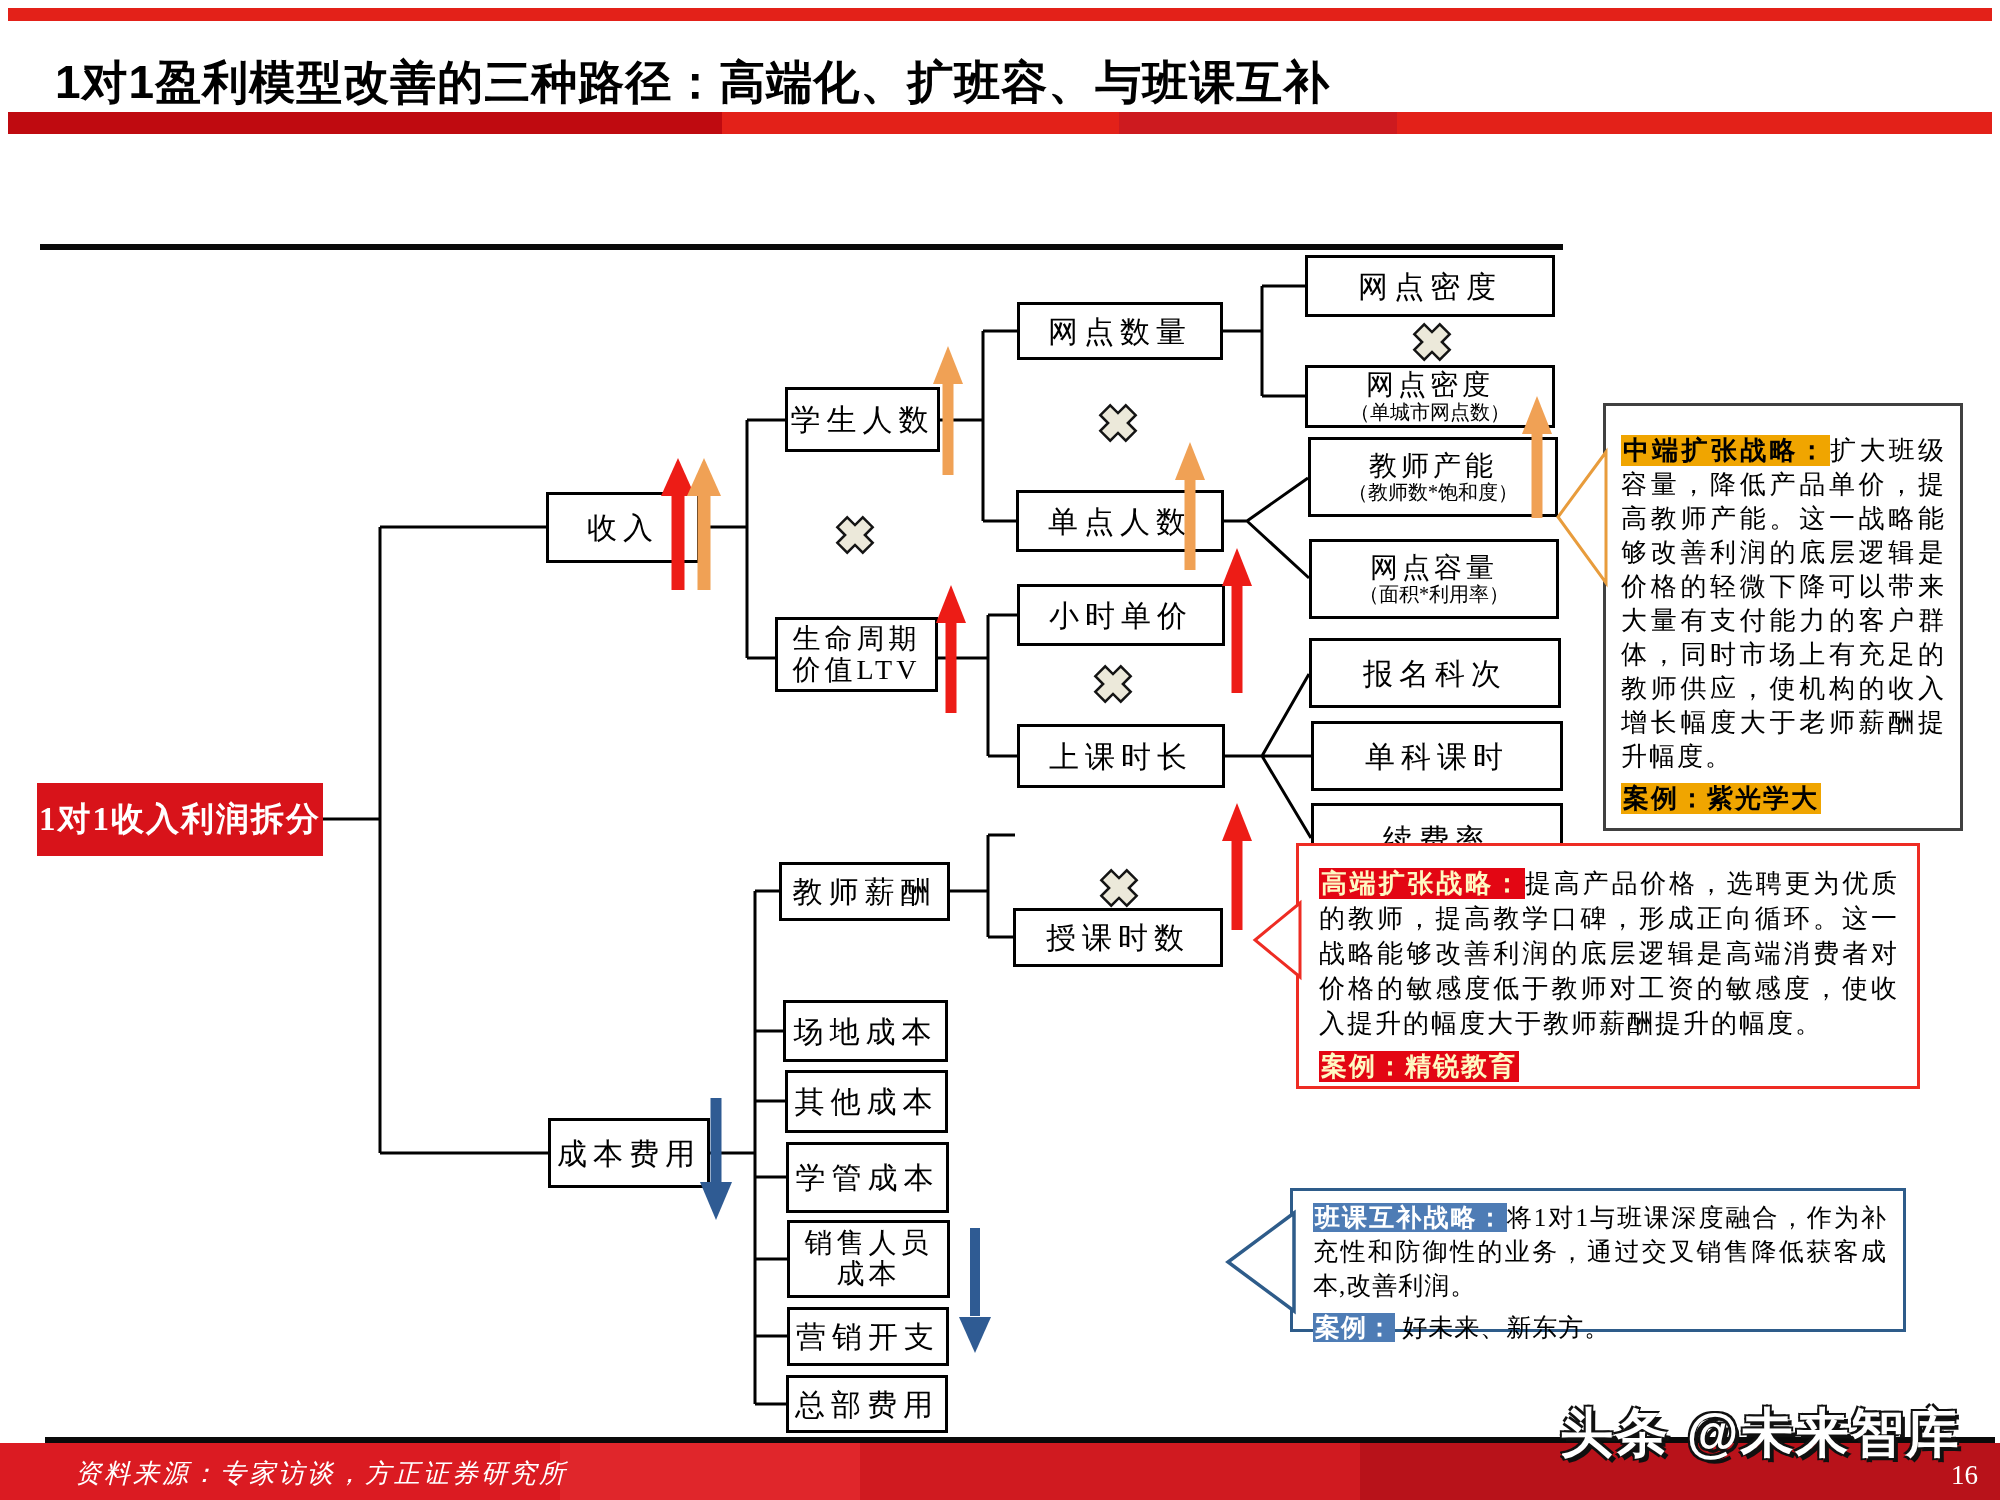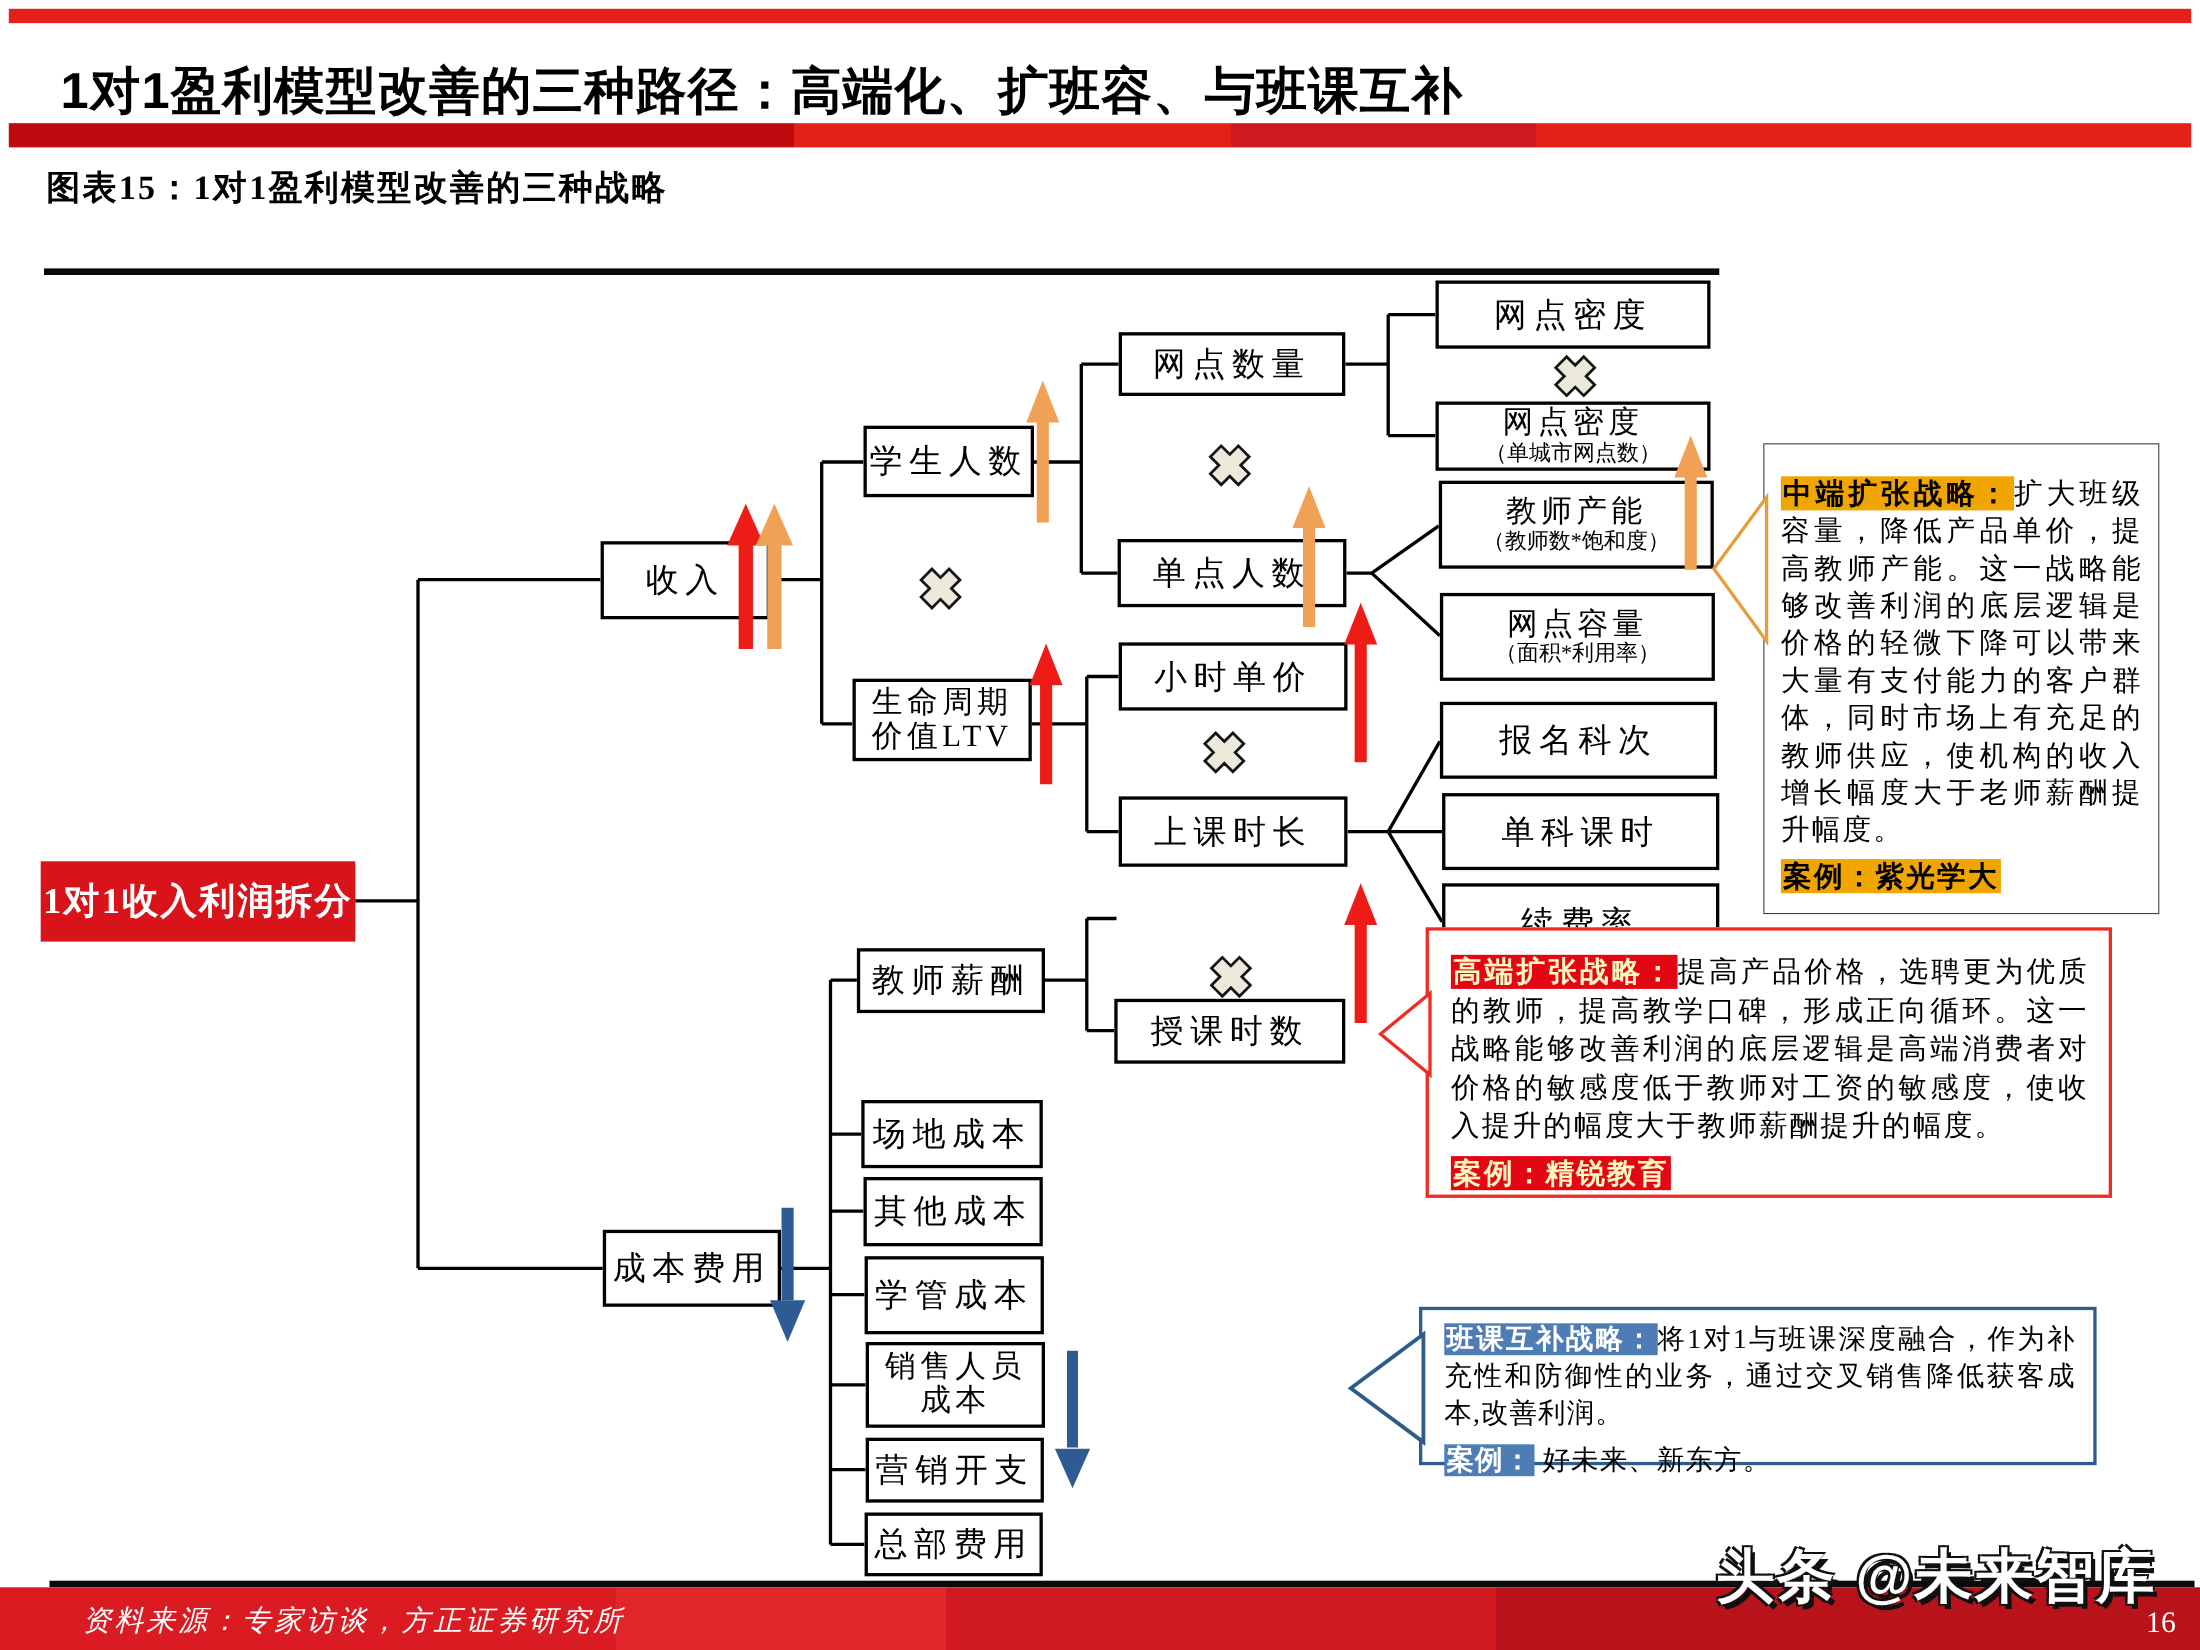--- a/index.html
+++ b/index.html
@@ -22,21 +22,21 @@
   .nbox{position:absolute;box-sizing:border-box;border:3px solid #000;background:#fff;z-index:2;
         display:flex;flex-direction:column;align-items:center;justify-content:center;
         font-size:30px;color:#000;letter-spacing:6px;line-height:1.1;text-align:center;white-space:nowrap;}
   .nbox .l2{font-size:28px;letter-spacing:4px;}
   .nbox .sm{font-size:20px;letter-spacing:0;}
   .root{position:absolute;box-sizing:border-box;background:#d8131a;color:#fff;z-index:2;
         display:flex;align-items:center;justify-content:center;font-weight:700;font-size:33px;letter-spacing:2px;}
   
   .callout{position:absolute;box-sizing:border-box;background:#fff;z-index:2;color:#000;
            text-align:justify;}
-  .co-mid{left:1603px;top:403px;width:360px;height:428px;border:1px solid #404040;
+  .co-mid{left:1603px;top:403px;width:360px;height:428px;border:3px solid #404040;
           padding:28px 14px 8px 15px;font-size:26px;line-height:34px;letter-spacing:2px;}
   .co-high{left:1296px;top:843px;width:624px;height:246px;border:3px solid #ee2c23;
            padding:20px 18px 8px 20px;font-size:26px;line-height:35px;letter-spacing:2px;}
   .co-class{left:1290px;top:1188px;width:616px;height:144px;border:3px solid #2e5c8a;
             padding:10px 16px 6px 20px;font-size:25px;line-height:34px;letter-spacing:1px;}
   .hl-o{background:#f0a500;color:#000;font-weight:700;padding:1px 2px;}
   .hl-r{background:#e30613;color:#fef9c3;font-weight:700;padding:1px 2px;}
   .hl-b{background:#4e7cb5;color:#fff;font-weight:700;padding:1px 2px;}
   .caseline{margin-top:8px;text-align:left;}
   
@@ -55,21 +55,20 @@
 </head>
 <body>
 
 <div class="stage">
 
   <div class="topstrip"></div>
   <div class="title">1对1盈利模型改善的三种路径：高端化、扩班容、与班课互补</div>
 
 
   <div class="band"></div>
-  <div class="caption">图表15：1对1盈利模型改善的三种战略</div>
   <div class="capline"></div>
 
   <svg class="layer" width="2000" height="1500">
     <g stroke="#000" stroke-width="3" fill="none">
       <path d="M380 527 V1153 M323 819 H380 M380 527 H546 M380 1153 H548"></path>
       <path d="M700 527 H747 M747 420 V658 M747 420 H785 M747 658 H775"></path>
       <path d="M940 420 H983 M983 331 V521 M983 331 H1017 M983 521 H1016"></path>
       <path d="M1223 331 H1262 M1262 286 V396 M1262 286 H1305 M1262 396 H1305"></path>
       <path d="M1224 521 H1247 M1247 521 L1308 478 M1247 521 L1309 578"></path>
       <path d="M938 658 H988 M988 615 V756 M988 615 H1017 M988 756 H1017"></path>

